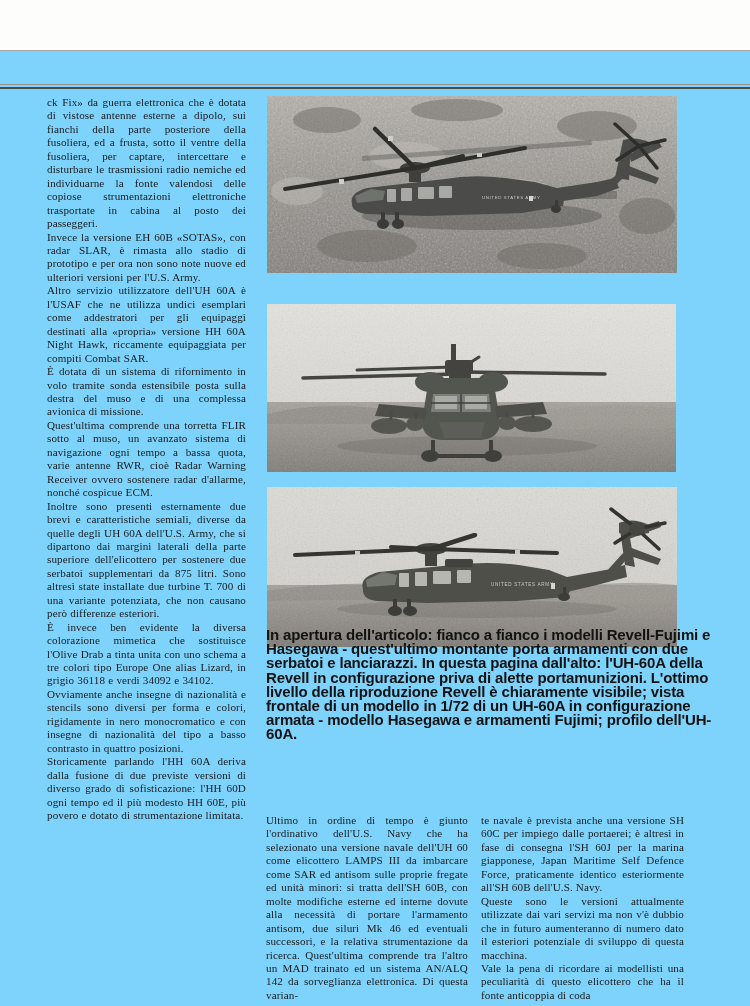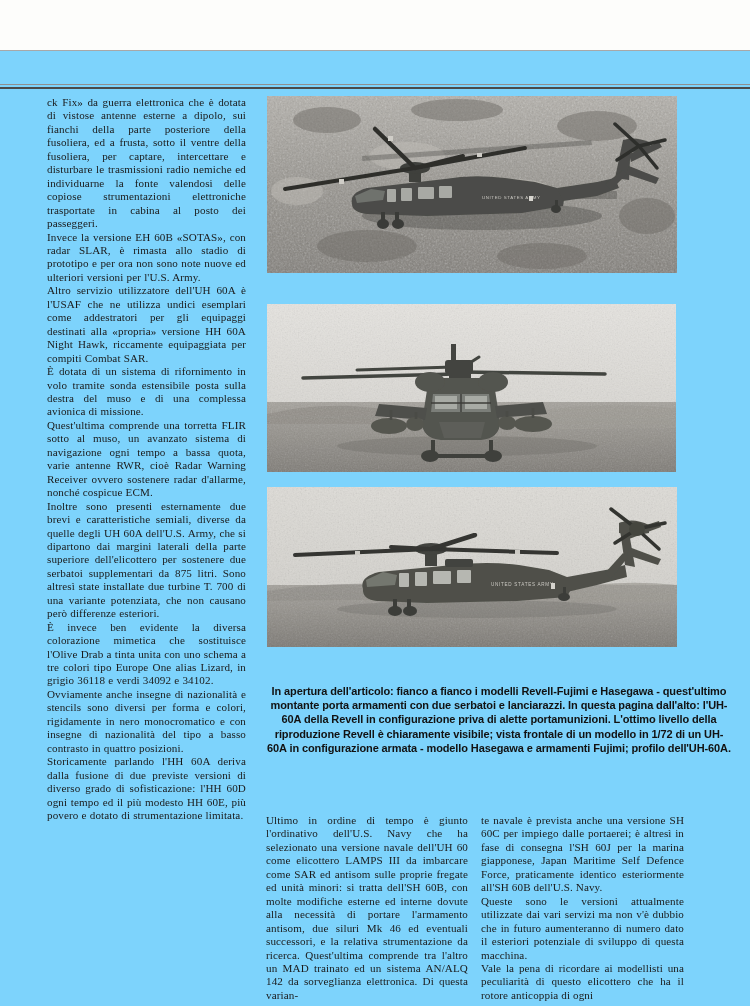--- a/index.html
+++ b/index.html
@@ -62,29 +62,28 @@
   .photo-1 { left: 267px; top: 96px;  width: 410px; height: 177px; }
   .photo-2 { left: 267px; top: 304px; width: 409px; height: 168px; }
   .photo-3 { left: 267px; top: 487px; width: 410px; height: 160px; }
 
   .photo svg { display:block; width:100%; height:100%; }
 
   
   .caption {
     position: absolute;
     left: 266px;
-    top: 684px;
+    top: 628px;
     width: 466px;
     font-family: "Liberation Sans", "DejaVu Sans", sans-serif;
     font-weight: bold;
-    font-size: 11px;
+    font-size: 15px;
     line-height: 14.2px;
     color: #121212;
     letter-spacing: -0.01em;
-    text-align: center;
   }
   .caption p { margin: 0; }
 
   
   .col-lower {
     position: absolute;
     top: 786px;
     font-size: 11.1px;
     line-height: 13.45px;
     text-align: justify;
@@ -422,18 +421,18 @@
     <p>In apertura dell'articolo: fianco a fianco i modelli Revell-Fujimi e Hasegawa - quest'ultimo montante porta armamenti con due serbatoi e lanciarazzi. In questa pagina dall'alto: l'UH-60A della Revell in configurazione priva di alette portamunizioni. L'ottimo livello della riproduzione Revell è chiaramente visibile; vista frontale di un modello in 1/72 di un UH-60A in configurazione armata - modello Hasegawa e armamenti Fujimi; profilo dell'UH-60A.</p>
   </div>
 
   <div class="col-lower col-lower-a">
     <p>Ultimo in ordine di tempo è giunto l'ordinativo dell'U.S. Navy che ha selezionato una versione navale dell'UH 60 come elicottero LAMPS III da imbarcare come SAR ed antisom sulle proprie fregate ed unità minori: si tratta dell'SH 60B, con molte modifiche esterne ed interne dovute alla necessità di portare l'armamento antisom, due siluri Mk 46 ed eventuali successori, e la relativa strumentazione da ricerca. Quest'ultima comprende tra l'altro un MAD trainato ed un sistema AN/ALQ 142 da sorveglianza elettronica. Di questa varian-</p>
   </div>
 
   <div class="col-lower col-lower-b">
     <p>te navale è prevista anche una versione SH 60C per impiego dalle portaerei; è altresì in fase di consegna l'SH 60J per la marina giapponese, Japan Maritime Self Defence Force, praticamente identico esteriormente all'SH 60B dell'U.S. Navy.</p>
     <p>Queste sono le versioni attualmente utilizzate dai vari servizi ma non v'è dubbio che in futuro aumenteranno di numero dato il esteriori potenziale di sviluppo di questa macchina.</p>
-    <p>Vale la pena di ricordare ai modellisti una peculiarità di questo elicottero che ha il rotore anticoppia di ogni</p>
+    <p>Vale la pena di ricordare ai modellisti una peculiarità di questo elicottero che ha il fonte anticoppia di coda</p>
   </div>
 
   <div class="footer">A. MODELLISMO 5</div>
 
 </div>
 
 </body></html>

